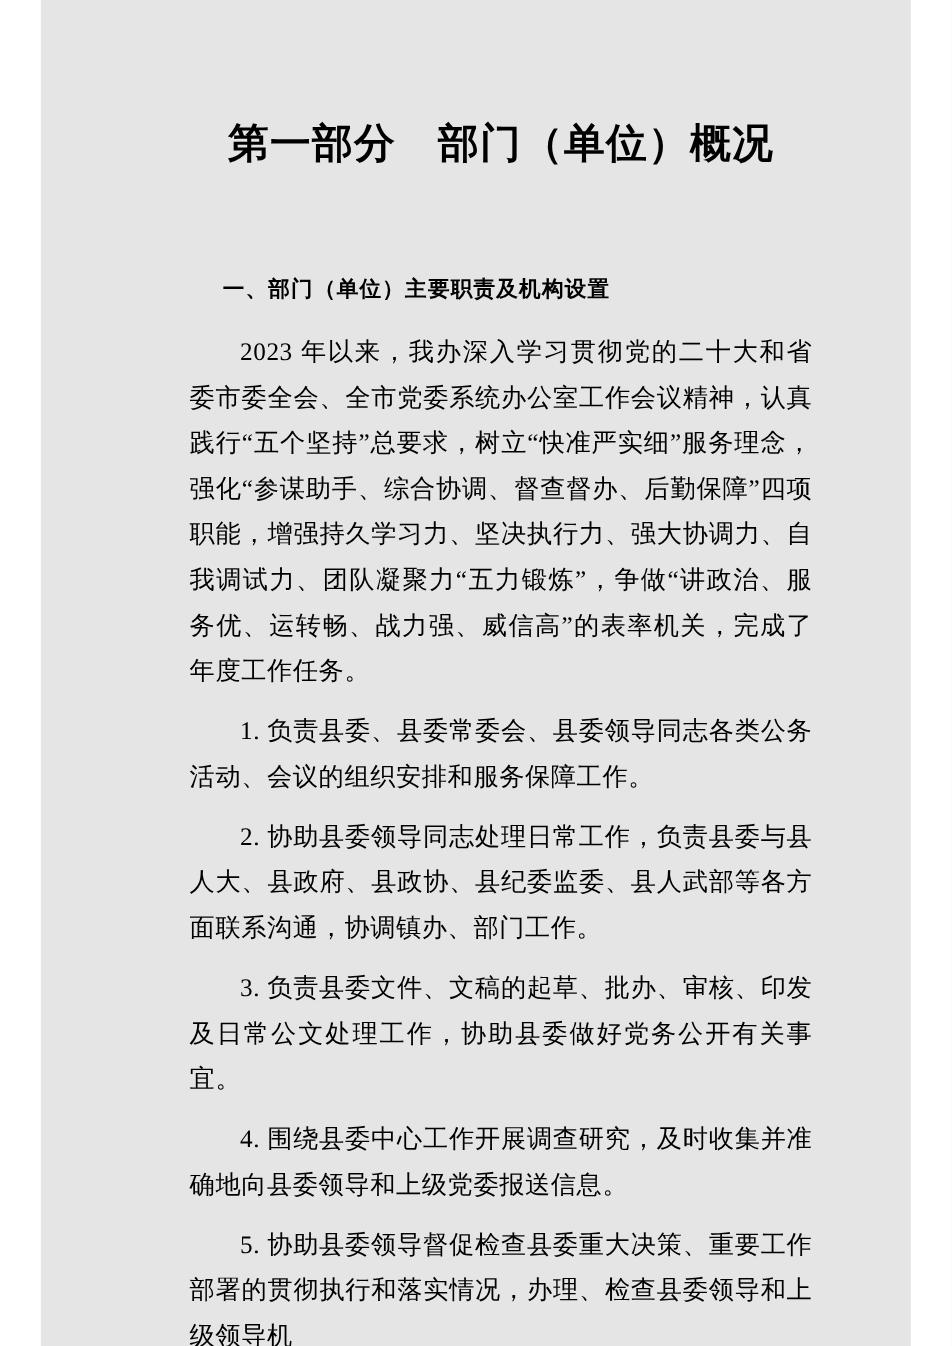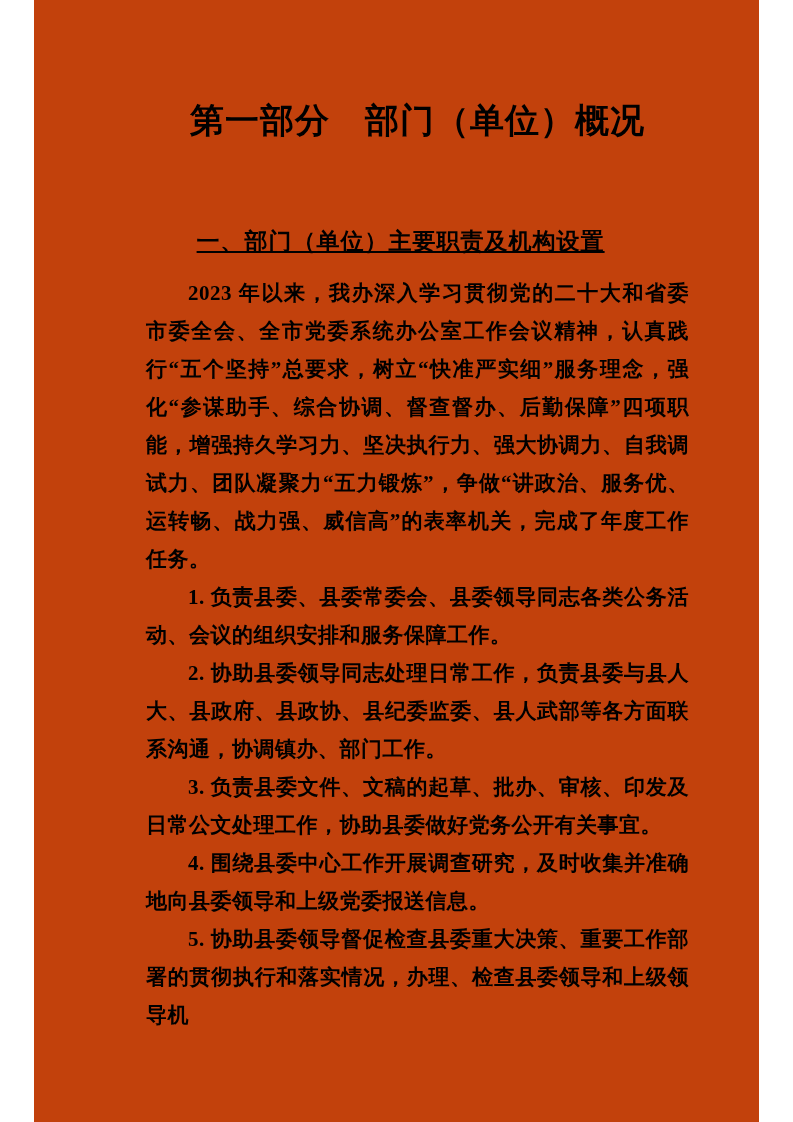--- a/index.html
+++ b/index.html
@@ -5,56 +5,54 @@
   html, body {
     margin: 0;
     padding: 0;
     background: #ffffff;
   }
   .page {
     position: relative;
     width: 725px;
     height: 1122px;
     margin: 0 auto;
-    background: #c2410c;
+    background: #e5e5e5;
     box-sizing: border-box;
     padding: 0 70px 0 112px;
     overflow: hidden;
     color: #000000;
     font-family: "Liberation Serif", serif;
   }
   .part-title {
     margin: 0;
     padding-top: 98px;
     font-size: 34px;
     line-height: 46px;
     font-weight: bold;
     text-align: center;
     letter-spacing: 1px;
     font-family: "Liberation Serif", serif;
   }
   .section-heading {
     margin: 82px 0 0 0;
-    font-size: 23px;
+    font-size: 18px;
     line-height: 30px;
     font-weight: bold;
     text-indent: 2.2em;
     letter-spacing: 1px;
     font-family: "Liberation Sans", sans-serif;
-    text-decoration: underline;
   }
   .body-para {
-    margin: 0;
+    margin: 12px;
     font-size: 21px;
     line-height: 38px;
     text-indent: 2em;
     text-align: justify;
     letter-spacing: 0.5px;
     font-family: "Liberation Serif", serif;
-    font-weight: bold;
   }
   .intro {
     margin-top: 18px;
   }
   .subsection-heading {
     margin: 0;
     font-size: 21px;
     line-height: 38px;
     font-weight: bold;
     text-indent: 2em;

